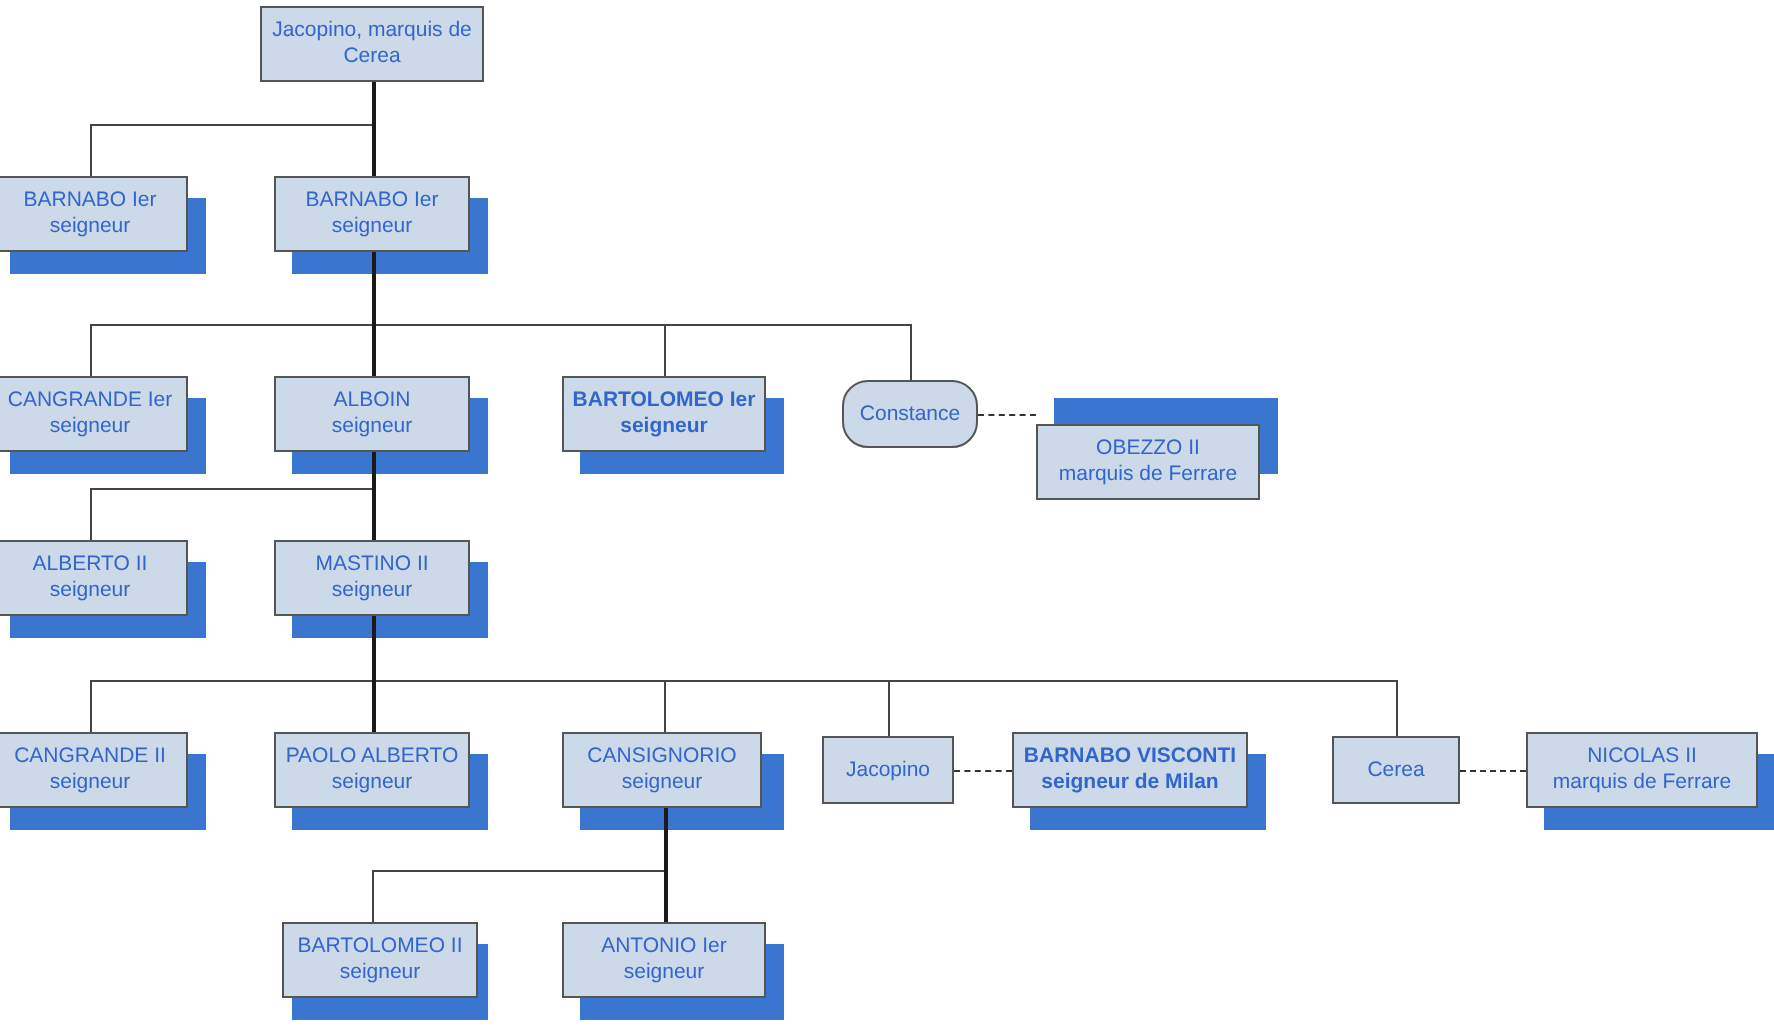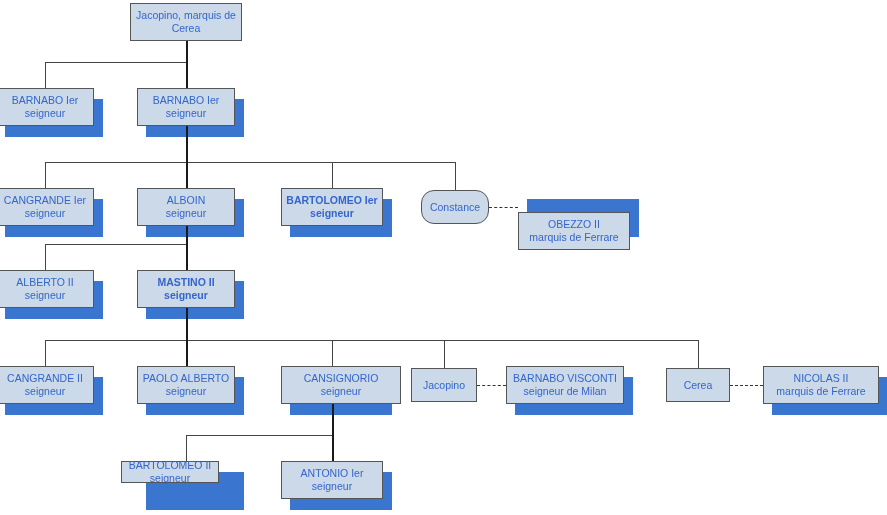--- a/index.html
+++ b/index.html
@@ -127,57 +127,57 @@
       <div class="node" style="left: 518px; top: 188px; width: 112px; height: 38px; margin-top: 24px;">
         <span class="ln">OBEZZO II</span>
         <span class="ln">marquis de Ferrare</span>
       </div>
       <div class="shadow" style="left: 5px; top: 281px; width: 98px; height: 38px;"></div>
       <div class="node" style="left: -4px; top: 270px; width: 98px; height: 38px;">
         <span class="ln">ALBERTO II</span>
         <span class="ln">seigneur</span>
       </div>
       <div class="shadow" style="left: 146px; top: 281px; width: 98px; height: 38px;"></div>
-      <div class="node" style="left: 137px; top: 270px; width: 98px; height: 38px; font-weight: bold;">
+      <div class="node" style="left: 137px; top: 270px; width: 98px; height: 38px;">
         <span class="ln">MASTINO II</span>
         <span class="ln">seigneur</span>
       </div>
       <div class="shadow" style="left: 5px; top: 377px; width: 98px; height: 38px;"></div>
       <div class="node" style="left: -4px; top: 366px; width: 98px; height: 38px;">
         <span class="ln">CANGRANDE II</span>
         <span class="ln">seigneur</span>
       </div>
       <div class="shadow" style="left: 146px; top: 377px; width: 98px; height: 38px;"></div>
       <div class="node" style="left: 137px; top: 366px; width: 98px; height: 38px;">
         <span class="ln">PAOLO ALBERTO</span>
         <span class="ln">seigneur</span>
       </div>
       <div class="shadow" style="left: 290px; top: 377px; width: 102px; height: 38px;"></div>
-      <div class="node" style="left: 281px; top: 366px; width: 120px; height: 38px;">
+      <div class="node" style="left: 281px; top: 366px; width: 100px; height: 38px;">
         <span class="ln">CANSIGNORIO</span>
         <span class="ln">seigneur</span>
       </div>
       <div class="node" style="left: 411px; top: 368px; width: 66px; height: 34px;">
         <span class="ln">Jacopino</span>
       </div>
       <div class="shadow" style="left: 515px; top: 377px; width: 118px; height: 38px;"></div>
-      <div class="node" style="left: 506px; top: 366px; width: 118px; height: 38px;">
+      <div class="node" style="left: 506px; top: 366px; width: 118px; height: 38px; font-weight: bold;">
         <span class="ln">BARNABO VISCONTI</span>
         <span class="ln">seigneur de Milan</span>
       </div>
       <div class="node" style="left: 666px; top: 368px; width: 64px; height: 34px;">
         <span class="ln">Cerea</span>
       </div>
       <div class="shadow" style="left: 772px; top: 377px; width: 116px; height: 38px;"></div>
       <div class="node" style="left: 763px; top: 366px; width: 116px; height: 38px;">
         <span class="ln">NICOLAS II</span>
         <span class="ln">marquis de Ferrare</span>
       </div>
       <div class="shadow" style="left: 146px; top: 472px; width: 98px; height: 38px;"></div>
-      <div class="node" style="left: 121px; top: 461px; width: 98px; height: 22px;">
+      <div class="node" style="left: 141px; top: 461px; width: 98px; height: 38px;">
         <span class="ln">BARTOLOMEO II</span>
         <span class="ln">seigneur</span>
       </div>
       <div class="shadow" style="left: 290px; top: 472px; width: 102px; height: 38px;"></div>
       <div class="node" style="left: 281px; top: 461px; width: 102px; height: 38px; align-items: center;">
         <span class="ln">ANTONIO Ier</span>
         <span class="ln">seigneur</span>
       </div>
     </div>
 </div>

